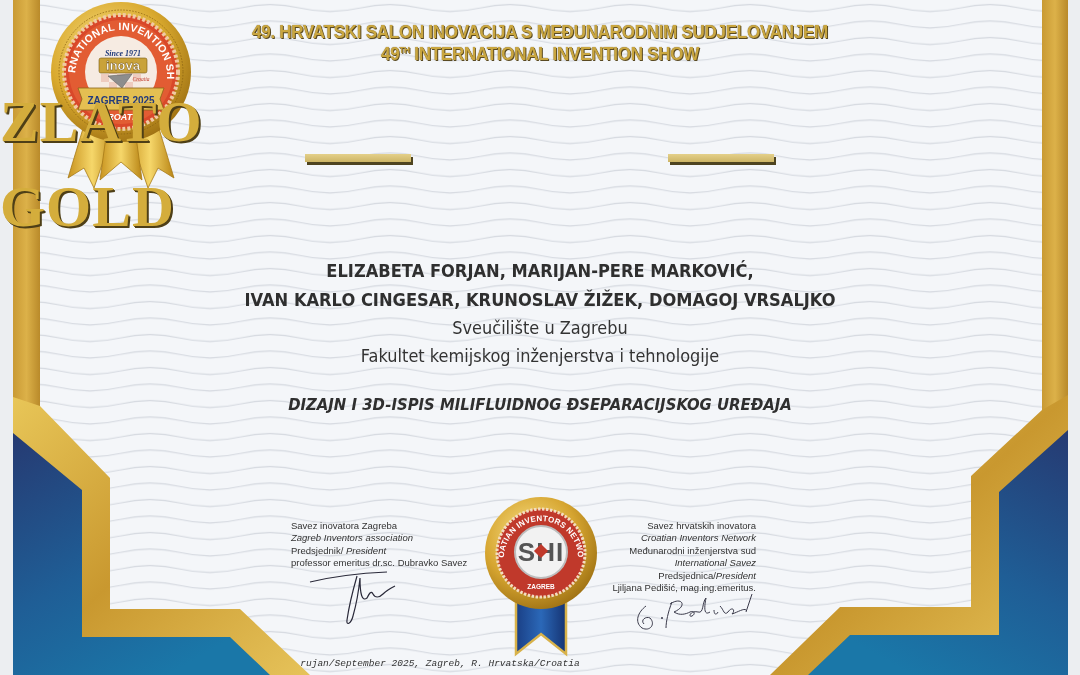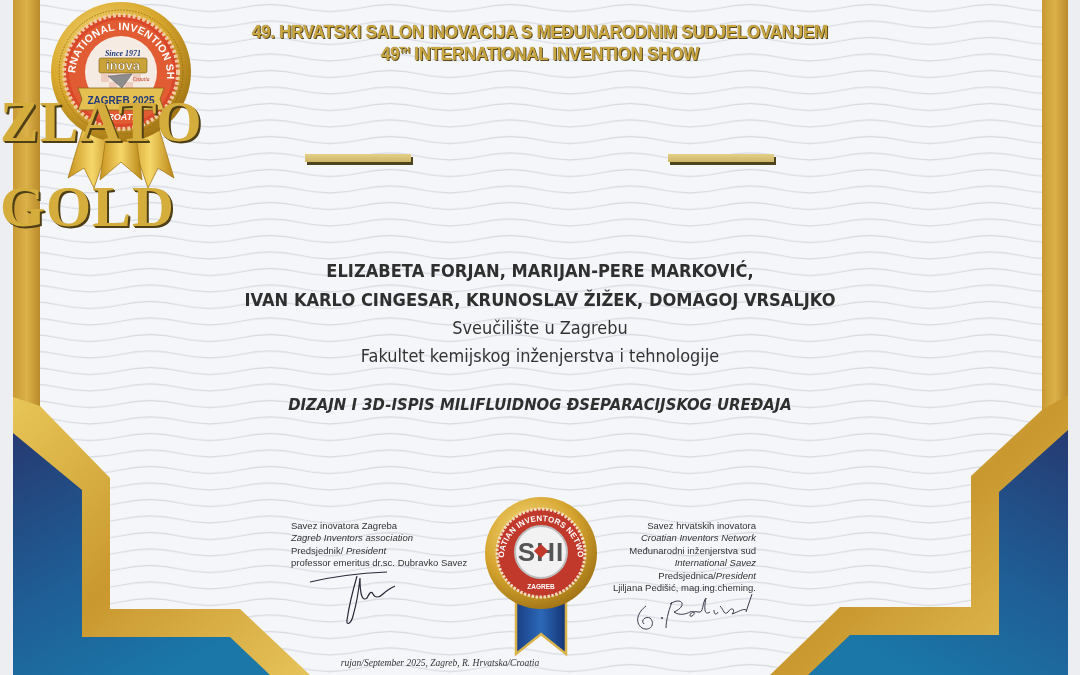--- a/index.html
+++ b/index.html
@@ -23,21 +23,21 @@
   .names2 { top: 290px; }
   .inst { position: absolute; left: 0; width: 1080px; text-align: center; font-family: "DejaVu Sans", sans-serif; font-size: 17px; color: #333; transform: scaleX(0.95); }
   .inst1 { top: 318px; }
   .inst2 { top: 346px; }
   .title { position: absolute; left: 0; width: 1080px; top: 395px; text-align: center; font-family: "DejaVu Sans", sans-serif; font-weight: bold; font-style: italic; font-size: 16px; color: #2f2f2f; transform: scaleX(0.93); }
   .sig { position: absolute; font-family: "Liberation Sans", sans-serif; font-size: 9.5px; line-height: 12.4px; color: #333; }
   .sig i { font-style: italic; }
   .sig-left { left: 291px; top: 520px; text-align: left; }
   .sig-right { left: 560px; width: 196px; top: 520px; text-align: right; }
   .sig-line { display: block; white-space: nowrap; }
-  .footer { position: absolute; left: 0; width: 880px; top: 658px; text-align: center; font-family: Liberation Serif, serif; font-style: italic; font-size: 9.5px; color: #333; }
+  .footer { position: absolute; left: 0; width: 880px; top: 658px; text-align: center; font-family: Liberation Mono, monospace; font-style: italic; font-size: 9.5px; color: #333; }
   .medal { position: absolute; }
   .signature { position: absolute; }
 </style>
 </head>
 <body>
 
 <div class="page">
 
   <svg class="frame" width="1080" height="675">
     <defs>
@@ -191,21 +191,21 @@
     <rect x="56" y="50" width="10" height="10" fill="#c0392b" transform="rotate(45 61 55)"></rect>
     <text x="61" y="93" text-anchor="middle" font-family="Liberation Sans, sans-serif" font-weight="bold" font-size="6.5" fill="#ffffff">ZAGREB</text>
   </svg>
 
   <div class="sig sig-right">
     <span class="sig-line">Savez hrvatskih inovatora</span>
     <span class="sig-line"><i>Croatian Inventors Network</i></span>
     <span class="sig-line">Međunarodni inženjerstva sud</span>
     <span class="sig-line"><i>International Savez</i></span>
     <span class="sig-line"><span>Predsjednica/</span><i>President</i></span>
-    <span class="sig-line">Ljiljana Pedišić, mag.ing.cheming.</span>
+    <span class="sig-line">Ljiljana Pedišić, mag.ing.emeritus.</span>
   </div>
   <svg class="signature" style="left:628px; top:588px;" width="140" height="50" viewBox="0 0 140 50">
     <path d="M18,18 C10,24 6,34 14,40 C22,44 28,36 22,30 C18,28 12,32 16,36" fill="none" stroke="#3a3a4a" stroke-width="1"></path>
     <circle cx="34" cy="30" r="1" fill="#3a3a4a"></circle>
     <path d="M44,14 C40,24 38,34 38,40 M42,16 C54,8 60,18 46,24 C52,28 58,26 62,24 C66,22 68,26 64,28 C60,30 62,22 70,24 C76,26 74,14 78,10 C76,20 76,28 82,24 M86,22 C86,26 88,28 90,24 M92,18 C96,22 96,28 100,24 C104,18 108,22 104,26 C110,24 116,20 118,22 M124,6 C122,12 120,18 118,24" fill="none" stroke="#3a3a4a" stroke-width="1"></path>
   </svg>
 
   <div class="footer">rujan/September 2025, Zagreb, R. Hrvatska/Croatia</div>
 </div>
 

